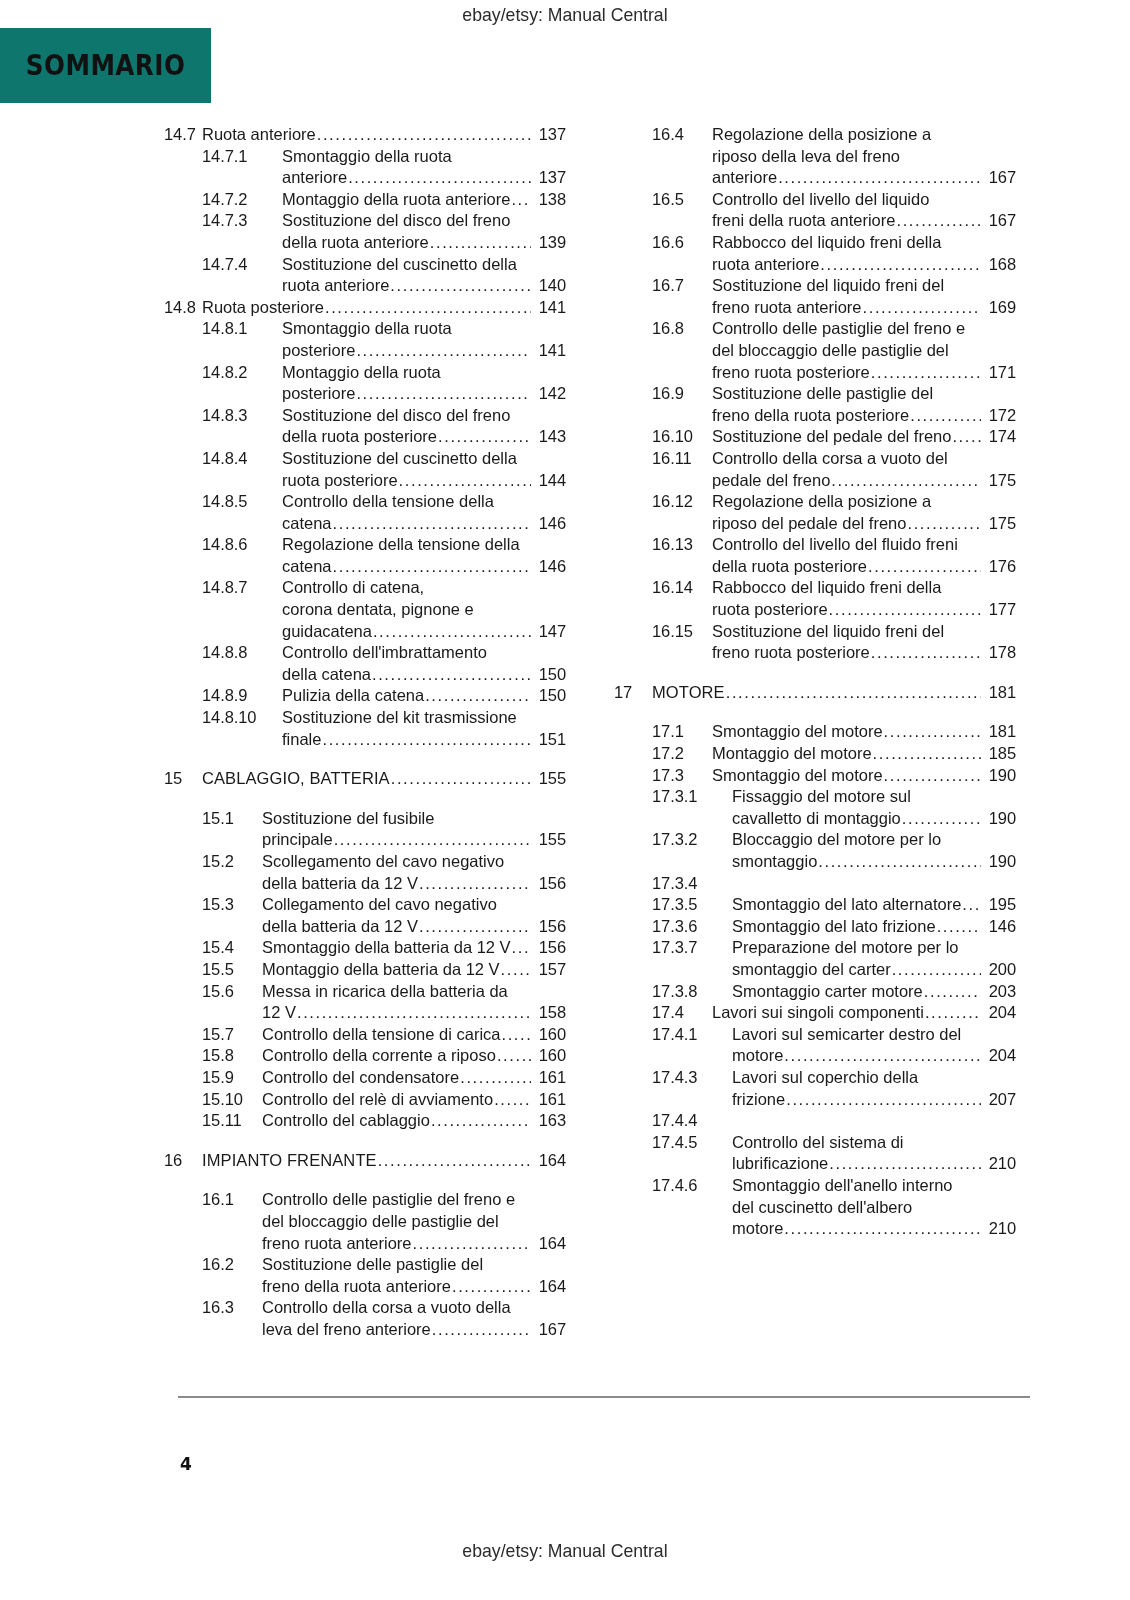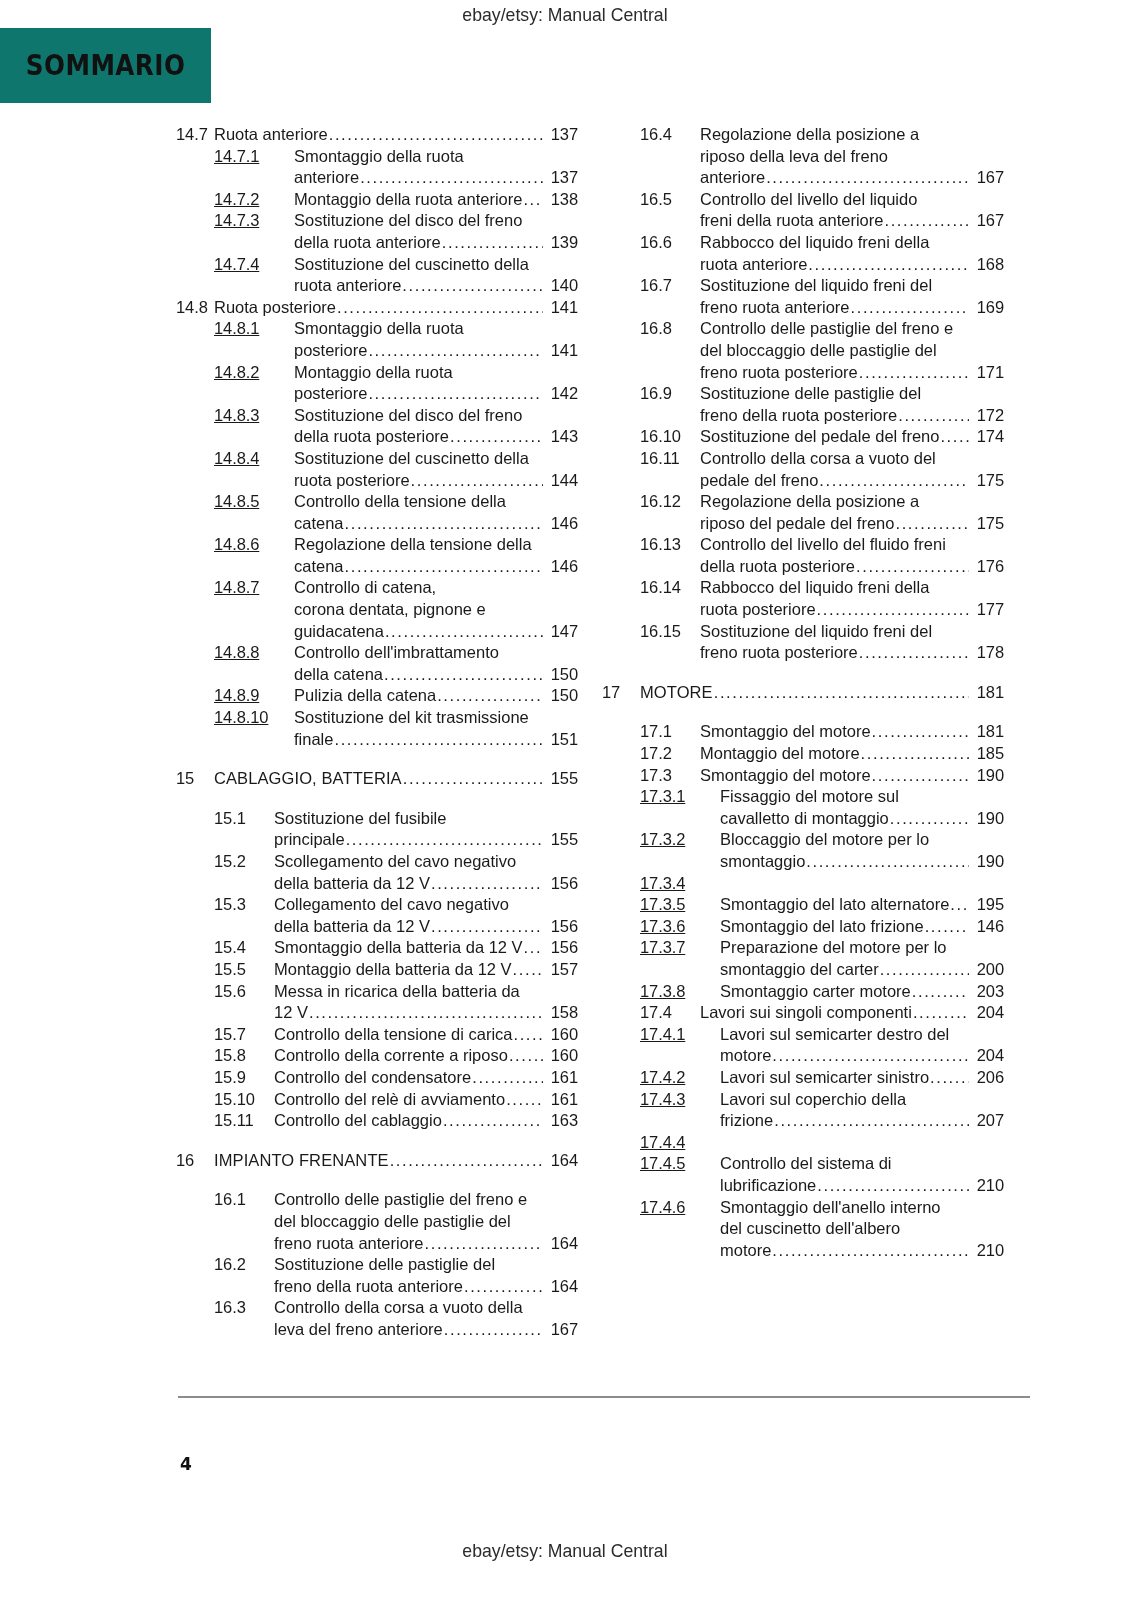--- a/index.html
+++ b/index.html
@@ -41,25 +41,25 @@
     width: 1130px;
     text-align: center;
     font-size: 19px;
     color: #2b2b2b;
     transform: scaleX(0.93);
   }
 
   
   #toc {
     position: absolute;
-    left: 176px;
+    left: 164px;
     top: 124px;
     width: 852px;
     display: flex;
-    gap: 24px;
+    gap: 48px;
   }
   .toc-col {
     width: 402px;
     flex: 0 0 402px;
   }
 
   .toc-entry {
     display: flex;
     align-items: flex-start;
     font-size: 16.5px;
@@ -72,21 +72,21 @@
   .num {
     flex: 0 0 auto;
     white-space: nowrap;
     letter-spacing: -0.1px;
   }
   
   .lvl-1 > .num { width: 38px; margin-left: 0px; }
   .lvl-1 > .body { margin-left: 0px; }
 
   .lvl-2 > .num { width: 60px; margin-left: 38px; }
-  .lvl-3 > .num { width: 80px; margin-left: 38px; text-decoration: underline; }
+  .lvl-3 > .num { width: 80px; margin-left: 38px; }
 
   .body {
     flex: 1 1 auto;
     min-width: 0;
   }
   .line {
     display: flex;
     align-items: baseline;
     width: 100%;
   }
@@ -903,30 +903,20 @@
             <span class="pg">204</span>
           </div>
           <div class="line">
             <span class="txt">motore</span>
             <span class="leader"></span>
             <span class="pg">204</span>
           </div>
         </div>
       </div>
       <div class="toc-entry lvl-3">
-        <span class="num">17.4.2</span>
-        <div class="body">
-          <div class="line">
-            <span class="txt">Lavori sul semicarter sinistro</span>
-            <span class="leader"></span>
-            <span class="pg">206</span>
-          </div>
-        </div>
-      </div>
-      <div class="toc-entry lvl-3">
         <span class="num">17.4.3</span>
         <div class="body">
           <div class="line nolead nopg">
             <span class="txt">Lavori sul coperchio della</span>
             <span class="leader"></span>
             <span class="pg">207</span>
           </div>
           <div class="line">
             <span class="txt">frizione</span>
             <span class="leader"></span>

